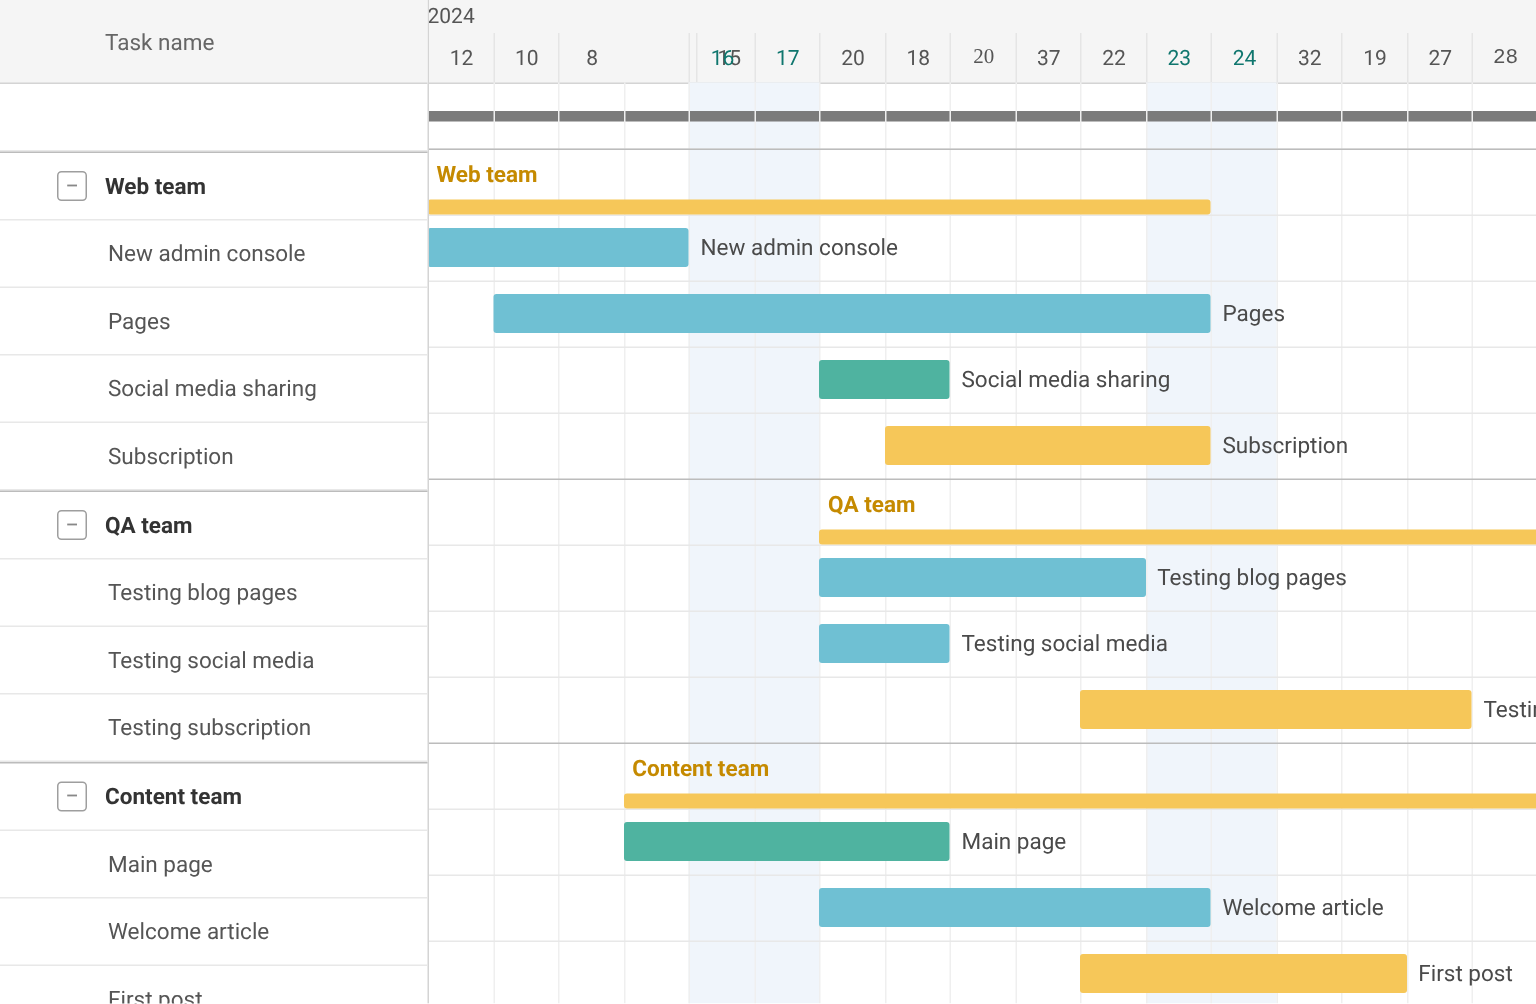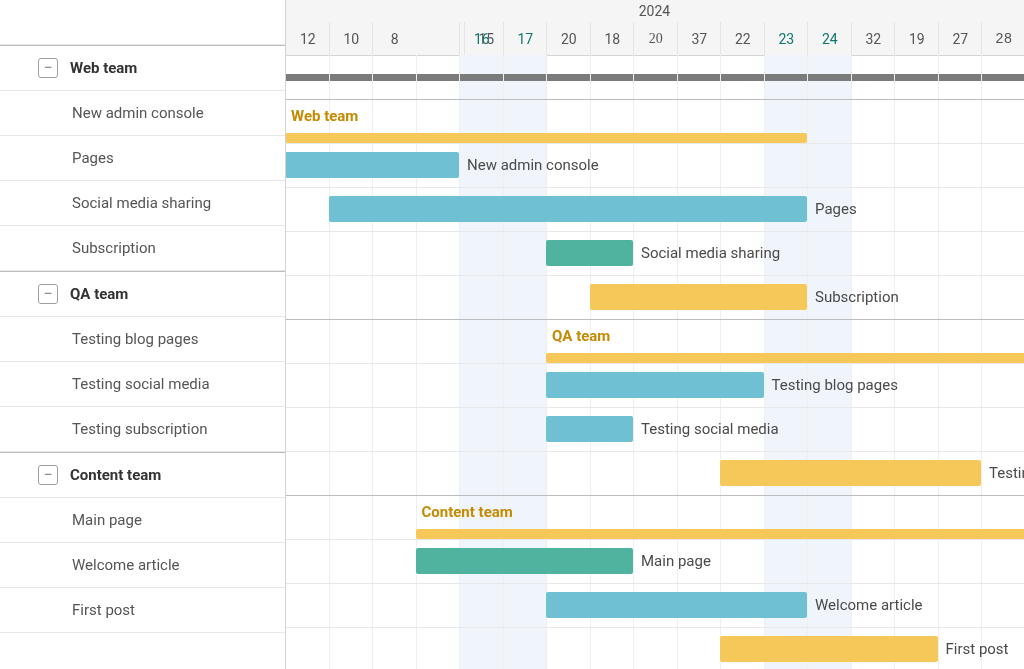--- a/index.html
+++ b/index.html
@@ -7,21 +7,21 @@
 
 .left{position:absolute;left:0;top:0;width:285px;height:100%;background:#fff;border-right:1px solid #d4d4d4;z-index:2}
 .left-header{height:55px;background:#f5f5f5;border-bottom:1px solid #d4d4d4;display:flex;align-items:center;font-size:15px;color:#666;padding-left:70px}
 .row{height:44px;display:flex;align-items:center;border-bottom:1px solid #e8e8e8;padding-left:38px}
 .row.group{font-weight:700;color:#333;border-top:1px solid #bcbcbc}
 .row.task{padding-left:72px;color:#555}
 .collapse{width:18px;height:18px;border:1px solid #9e9e9e;border-radius:3px;display:flex;align-items:center;justify-content:center;margin-right:12px;font-size:16px;line-height:0;font-weight:400;color:#888;cursor:pointer}
 
 .right{position:absolute;left:285px;top:0;right:0;height:100%;background:#fff}
 .rt-header{height:55px;background:#f5f5f5;border-bottom:1px solid #d4d4d4;position:relative}
-.year{position:absolute;left:0;right:0;top:0;height:22px;text-align:center;font-size:14px;color:#555;line-height:22px}
+.year{position:absolute;left:0;right:0;top:0;height:22px;font-size:14px;color:#555;line-height:22px}
 .days{position:absolute;top:22px;left:0;right:0;height:33px}
 .day{position:absolute;top:0;height:33px;border-left:1px solid #e5e5e5;display:flex;align-items:center;justify-content:center;font-size:14px;color:#555}
 .day.today{color:#0f766e}
 .grid{position:absolute;top:55px;left:0;right:0;bottom:0}
 .vline{position:absolute;top:0;bottom:0;border-left:1px solid #efefef}
 .hline{position:absolute;left:0;right:0;border-top:1px solid #e8e8e8}
 .hline.group{border-top-color:#bcbcbc}
 .wkband{position:absolute;top:0;bottom:0;background:#f0f5fb}
 
 .bars{position:absolute;top:55px;left:0;right:0;bottom:0}
@@ -32,20 +32,21 @@
 
 .progress{position:absolute;left:0;right:0;top:19px;height:7px;background:#7b7b7b}
 .spacer{height:44px;border-bottom:1px solid #e8e8e8}
 </style>
 </head>
 <body>
 
 <div class="gantt">
 
   <div class="left">
+    <div class="left-header">Task name</div>
     <div class="spacer"></div>
 
     <div class="row group">
       <span class="collapse">−</span>
       <span>Web team</span>
     </div>
     <div class="row task">
         <span>New admin console</span>
       </div>
     <div class="row task">

